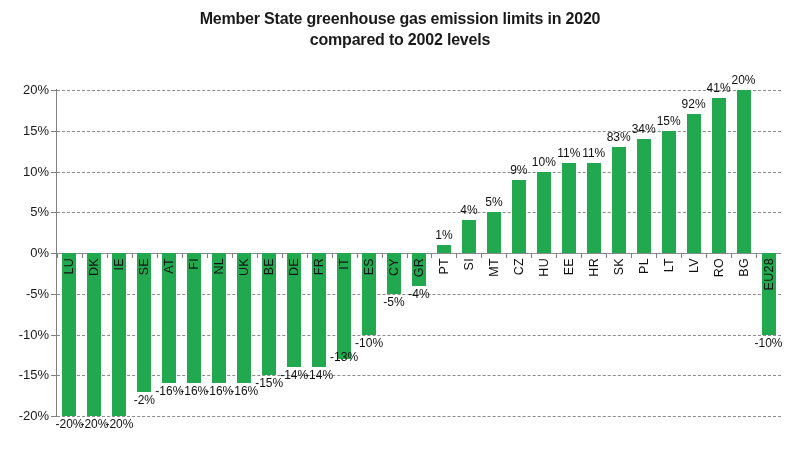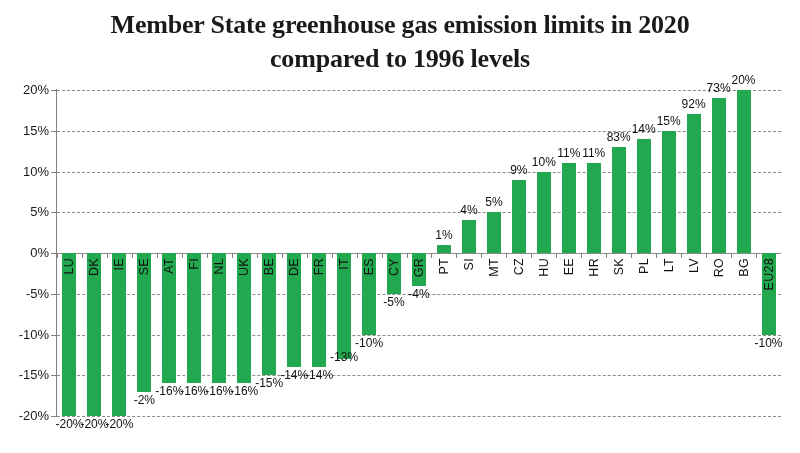--- a/index.html
+++ b/index.html
@@ -10,26 +10,25 @@
     overflow:hidden;
     position:relative;
   }
   #chart-root{position:absolute;inset:0;}
 
   
   .chart-title{
     position:absolute;
     left:0;top:8px;width:800px;
     text-align:center;
-    font-size:26px;
+    font-size:16px;
     font-weight:bold;
     color:#1a1a1a;
     line-height:1.32;
     letter-spacing:-0.2px;
-    font-family:Liberation Serif, serif;
   }
 
   
   
   .plot{
     position:absolute;
     left:57px;top:90px;
     width:724px;height:326px;
   }
   .y-axis-line{
@@ -104,21 +103,21 @@
     white-space:nowrap;
   }
 </style>
 </head>
 <body>
 
 <div id="chart-root">
 
   <div class="chart-title">
     <div>Member State greenhouse gas emission limits in 2020</div>
-    <div>compared to 1996 levels</div>
+    <div>compared to 2002 levels</div>
   </div>
 
   <div class="y-axis-line"></div>
 
   <div class="plot" id="plot">
     <div id="gridlines">
         <div class="gridline" style="top: 0px;"></div>
         <div class="ytick" style="top: 0px;"></div>
         <div class="gridline" style="top: 40.75px;"></div>
         <div class="ytick" style="top: 40.75px;"></div>
@@ -321,21 +320,21 @@
             <span>SK</span>
           </div>
           <div class="val-label" style="top: 40.05px;">83%</div>
         </div>
         <div class="bar-slot" style="left: 574.207px; width: 24.9655px;">
           <div class="cat-tick"></div>
           <div class="bar" style="height: 114.1px; top: 48.9px; background: rgb(34, 168, 78);"></div>
           <div class="cat-label">
             <span>PL</span>
           </div>
-          <div class="val-label" style="top: 31.9px;">14%</div>
+          <div class="val-label" style="top: 31.9px;">34%</div>
         </div>
         <div class="bar-slot" style="left: 599.172px; width: 24.9655px;">
           <div class="cat-tick"></div>
           <div class="bar" style="height: 122.25px; top: 40.75px; background: rgb(34, 168, 78);"></div>
           <div class="cat-label">
             <span>LT</span>
           </div>
           <div class="val-label" style="top: 23.75px;">15%</div>
         </div>
         <div class="bar-slot" style="left: 624.138px; width: 24.9655px;">
@@ -345,21 +344,21 @@
             <span>LV</span>
           </div>
           <div class="val-label" style="top: 7.45px;">92%</div>
         </div>
         <div class="bar-slot" style="left: 649.103px; width: 24.9655px;">
           <div class="cat-tick"></div>
           <div class="bar" style="height: 154.85px; top: 8.15px; background: rgb(34, 168, 78);"></div>
           <div class="cat-label">
             <span>RO</span>
           </div>
-          <div class="val-label" style="top: -8.85px;">73%</div>
+          <div class="val-label" style="top: -8.85px;">41%</div>
         </div>
         <div class="bar-slot" style="left: 674.069px; width: 24.9655px;">
           <div class="cat-tick"></div>
           <div class="bar" style="height: 163px; top: 0px; background: rgb(34, 168, 78);"></div>
           <div class="cat-label">
             <span>BG</span>
           </div>
           <div class="val-label" style="top: -17px;">20%</div>
         </div>
         <div class="bar-slot" style="left: 699.034px; width: 24.9655px;">

